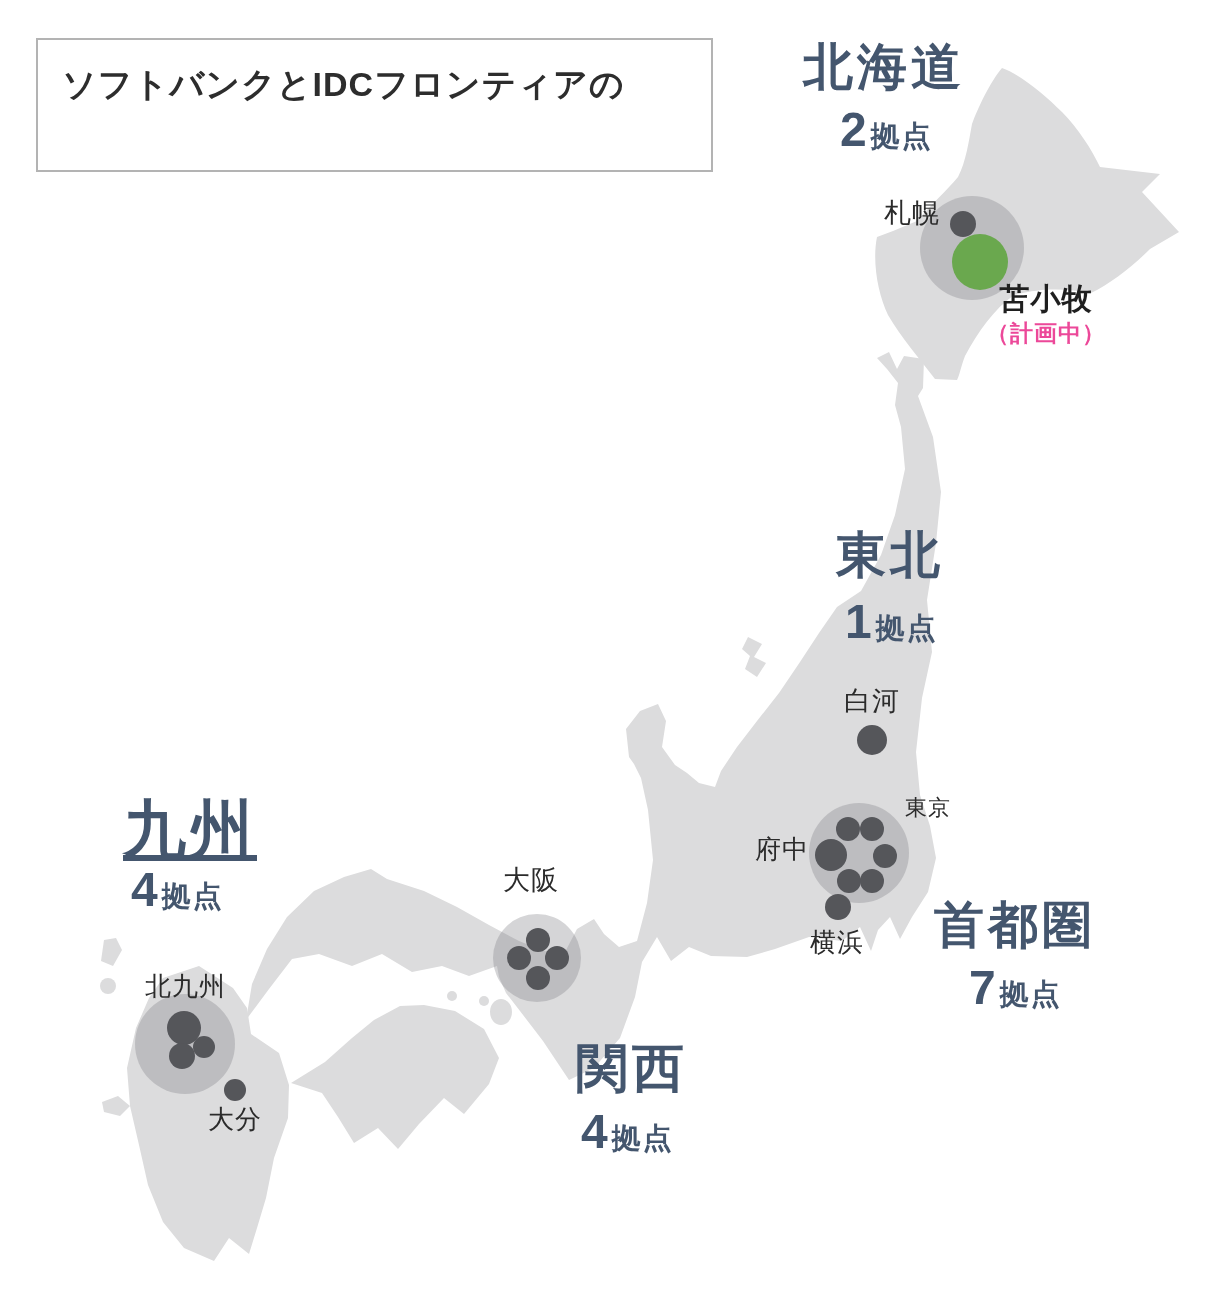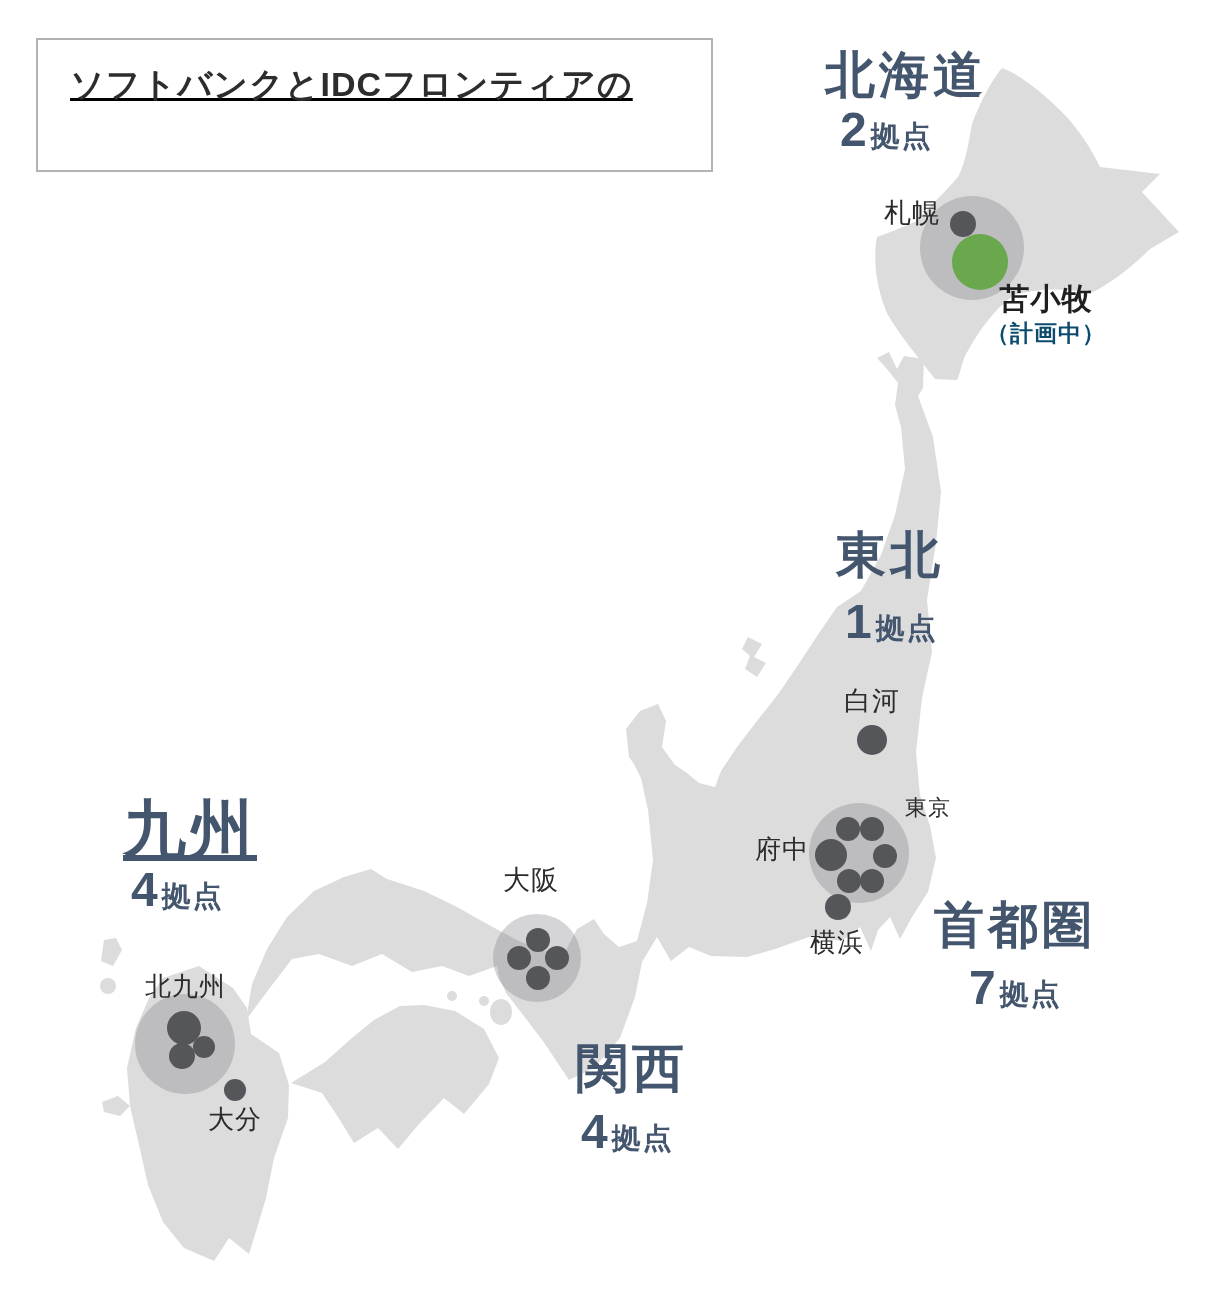--- a/index.html
+++ b/index.html
@@ -16,22 +16,22 @@
   .dot.planned{fill:var(--planned);}
 
   .overlay{position:absolute;z-index:2;}
 
   
   .title-box{
     left:36px;top:38px;width:677px;height:134px;
     box-sizing:border-box;
     background:#ffffff;
     border:2px solid #b3b3b3;
-    padding:20px 32px;
-    display:flex;flex-direction:column;justify-content:flex-start;text-decoration:underline;
+    padding:20px 24px;
+    display:flex;flex-direction:column;justify-content:flex-start;
   }
   .title-box .t-line{
     font-size:34px;font-weight:bold;color:#2d2d2d;
     line-height:1.45;letter-spacing:1px;white-space:nowrap;
   }
 
   
   .region-name{
     position:absolute;
     font-size:50px;font-weight:bold;color:var(--region);
@@ -50,21 +50,21 @@
     position:absolute;
     font-size:27px;color:var(--city);
     line-height:1.15;white-space:nowrap;letter-spacing:1px;
   }
   .city.center{text-align:center;}
   #city-tokyo{font-size:22px;}
   #city-osaka{font-size:27px;}
   #city-fuchu,#city-yokohama,#city-kitakyushu,#city-oita{font-size:26px;}
   #city-tomakomai{width:156px;text-align:center;}
   #city-tomakomai .c-name{font-size:30px;font-weight:bold;color:#1f1f1f;}
-  #city-tomakomai .c-note{font-size:23px;font-weight:bold;color:#0c4a6e;margin-top:3px;}
+  #city-tomakomai .c-note{font-size:23px;font-weight:bold;color:#ec4899;margin-top:3px;}
   #city-shirakawa{width:104px;text-align:center;}
 </style>
 </head>
 <body>
 
 <svg id="map-svg" width="1220" height="1303" viewBox="0 0 1220 1303">
 
   <path class="land" d="
     M1002,68 C1020,74 1045,95 1062,112 C1078,128 1092,150 1100,167
     L1160,174 L1142,192 L1179,232 L1150,249
@@ -136,21 +136,21 @@
       <circle cx="182" cy="1056" r="13" class="dot"></circle>
       <circle cx="204" cy="1047" r="11" class="dot"></circle>
       <circle cx="235" cy="1090" r="11" class="dot"></circle>
     </g>
 </svg>
 
 <div class="overlay title-box">
   <div class="t-line">ソフトバンクとIDCフロンティアの</div>
 </div>
 
-<div class="region-name" style="left:803px;top:50px;margin-left:22px;">北海道</div>
+<div class="region-name" style="left:803px;top:42px;">北海道</div>
 <div class="region-count" style="left:840px;top:106px;">
   <span class="num">2</span>
   <span class="unit">拠点</span>
 </div>
 
 <div class="region-name" style="left:836px;top:530px;">東北</div>
 <div class="region-count" style="left:845px;top:598px;">
   <span class="num">1</span>
   <span class="unit">拠点</span>
 </div>

